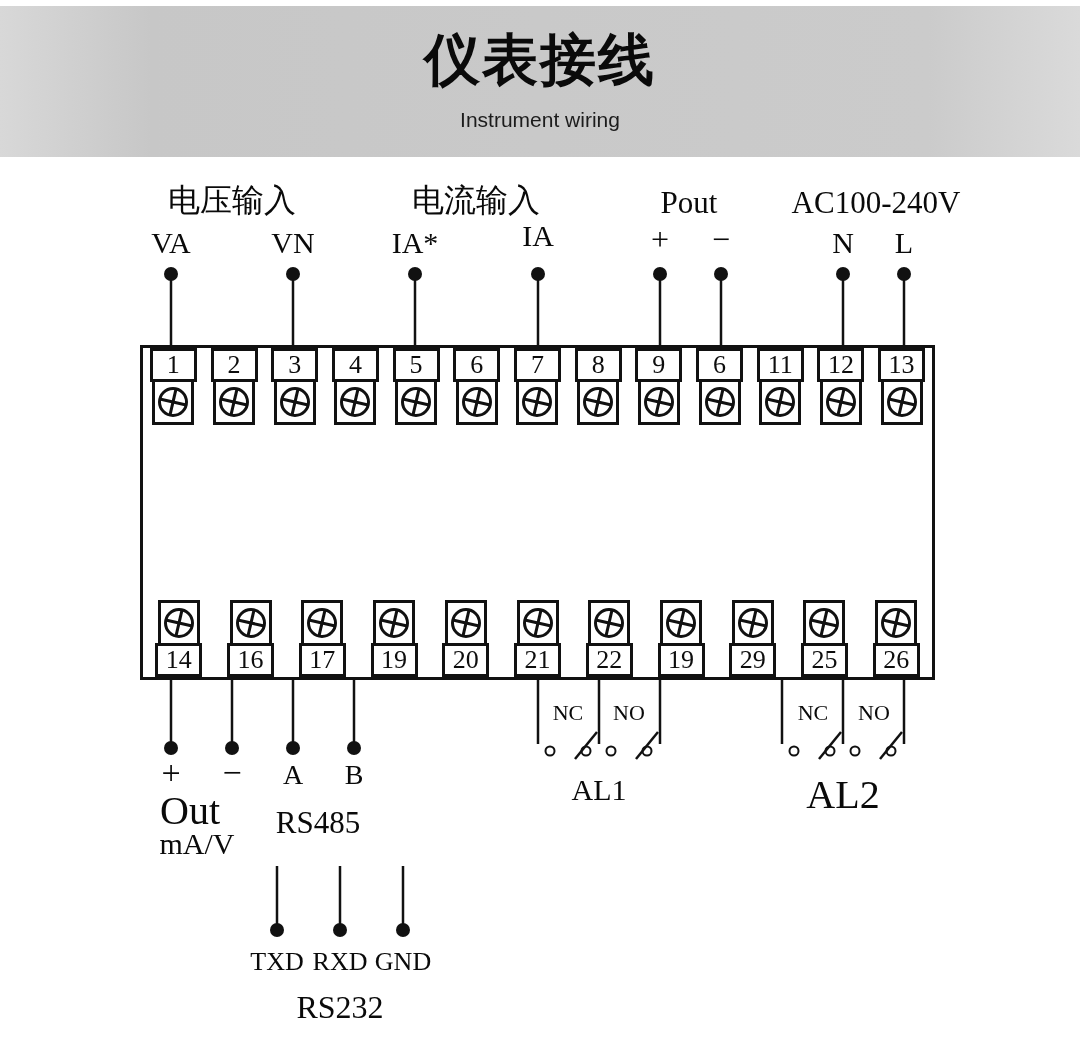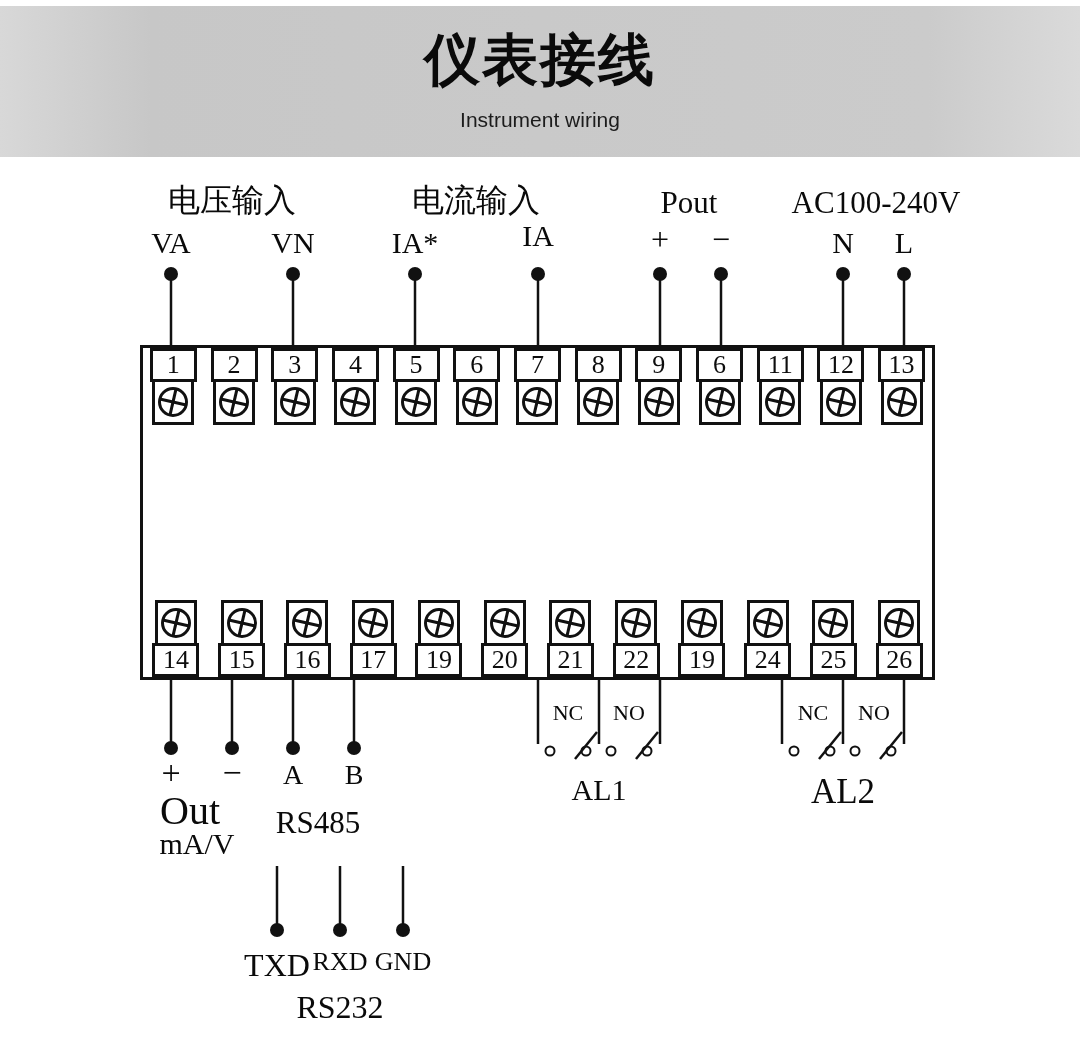--- a/index.html
+++ b/index.html
@@ -230,26 +230,20 @@
     <div class="t-col">
         <div class="screw-cell">
           <i class="screw-head"></i>
         </div>
         <div class="num-box">14</div>
       </div>
     <div class="t-col">
         <div class="screw-cell">
           <i class="screw-head"></i>
         </div>
-        <div class="num-box">15</div>
-      </div>
-    <div class="t-col">
-        <div class="screw-cell">
-          <i class="screw-head"></i>
-        </div>
         <div class="num-box">16</div>
       </div>
     <div class="t-col">
         <div class="screw-cell">
           <i class="screw-head"></i>
         </div>
         <div class="num-box">17</div>
       </div>
     <div class="t-col">
         <div class="screw-cell">
@@ -278,21 +272,21 @@
     <div class="t-col">
         <div class="screw-cell">
           <i class="screw-head"></i>
         </div>
         <div class="num-box">19</div>
       </div>
     <div class="t-col">
         <div class="screw-cell">
           <i class="screw-head"></i>
         </div>
-        <div class="num-box">24</div>
+        <div class="num-box">29</div>
       </div>
     <div class="t-col">
         <div class="screw-cell">
           <i class="screw-head"></i>
         </div>
         <div class="num-box">25</div>
       </div>
     <div class="t-col">
         <div class="screw-cell">
           <i class="screw-head"></i>
@@ -310,18 +304,18 @@
 <div class="lbl" style="left:293px;top:760px;font-size:28px">A</div>
 <div class="lbl" style="left:354px;top:760px;font-size:28px">B</div>
 <div class="lbl" style="left:318px;top:806px;font-size:31px">RS485</div>
 
 <div class="lbl" style="left:568px;top:701px;font-size:22px">NC</div>
 <div class="lbl" style="left:629px;top:701px;font-size:22px">NO</div>
 <div class="lbl" style="left:599px;top:773px;font-size:30px">AL1</div>
 
 <div class="lbl" style="left:813px;top:701px;font-size:22px">NC</div>
 <div class="lbl" style="left:874px;top:701px;font-size:22px">NO</div>
-<div class="lbl" style="left:843px;top:773px;font-size:35px">AL2</div>
-
-<div class="lbl" style="left:277px;top:948px;font-size:32px">TXD</div>
+<div class="lbl" style="left:843px;top:773px;font-size:40px">AL2</div>
+
+<div class="lbl" style="left:277px;top:948px;font-size:26px">TXD</div>
 <div class="lbl" style="left:340px;top:948px;font-size:26px">RXD</div>
 <div class="lbl" style="left:403px;top:948px;font-size:26px">GND</div>
 <div class="lbl" style="left:340px;top:990px;font-size:32px">RS232</div>
 
 </body></html>

